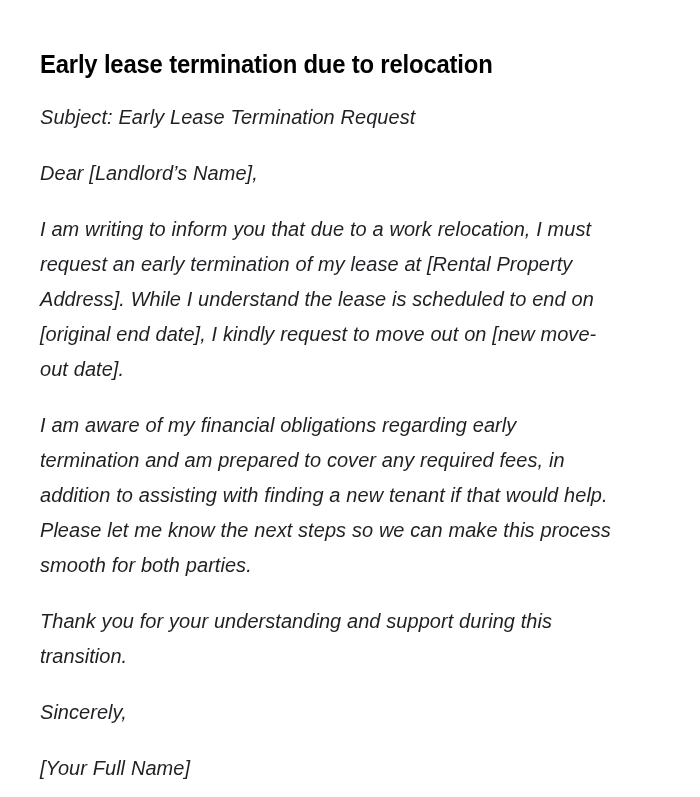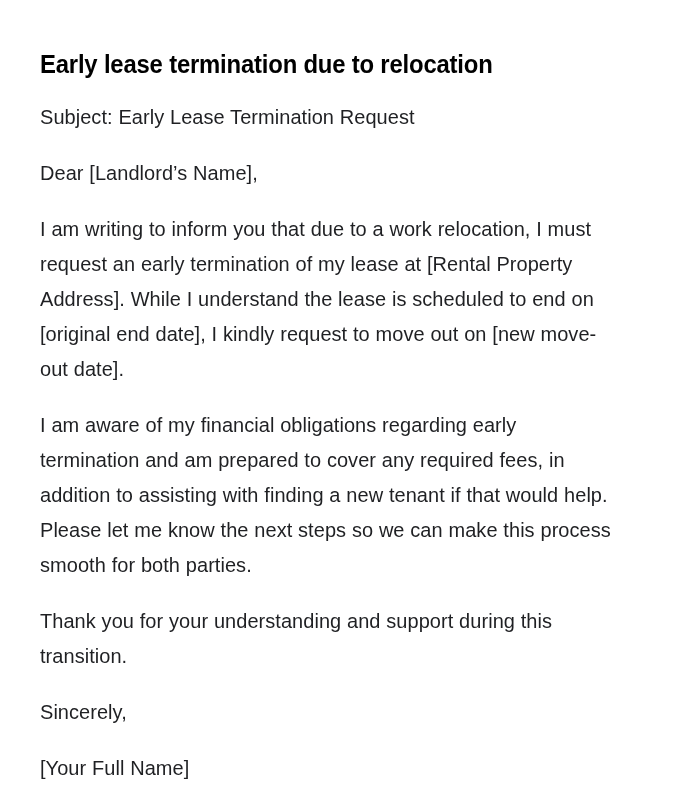--- a/index.html
+++ b/index.html
@@ -33,20 +33,21 @@
     font-weight: 700;
     letter-spacing: -0.2px;
     color: #000000;
     transform: scaleX(0.955);
     transform-origin: left center;
   }
 
   .letter-body {
     margin: 0;
     padding: 0;
+    font-style: italic;
   }
 
   .para {
     margin: 0;
     font-size: 20.5px;
     line-height: 35px;
     color: #1f2023;
     letter-spacing: 0.05px;
     word-spacing: 0.2px;
     transform: scaleX(0.975);

